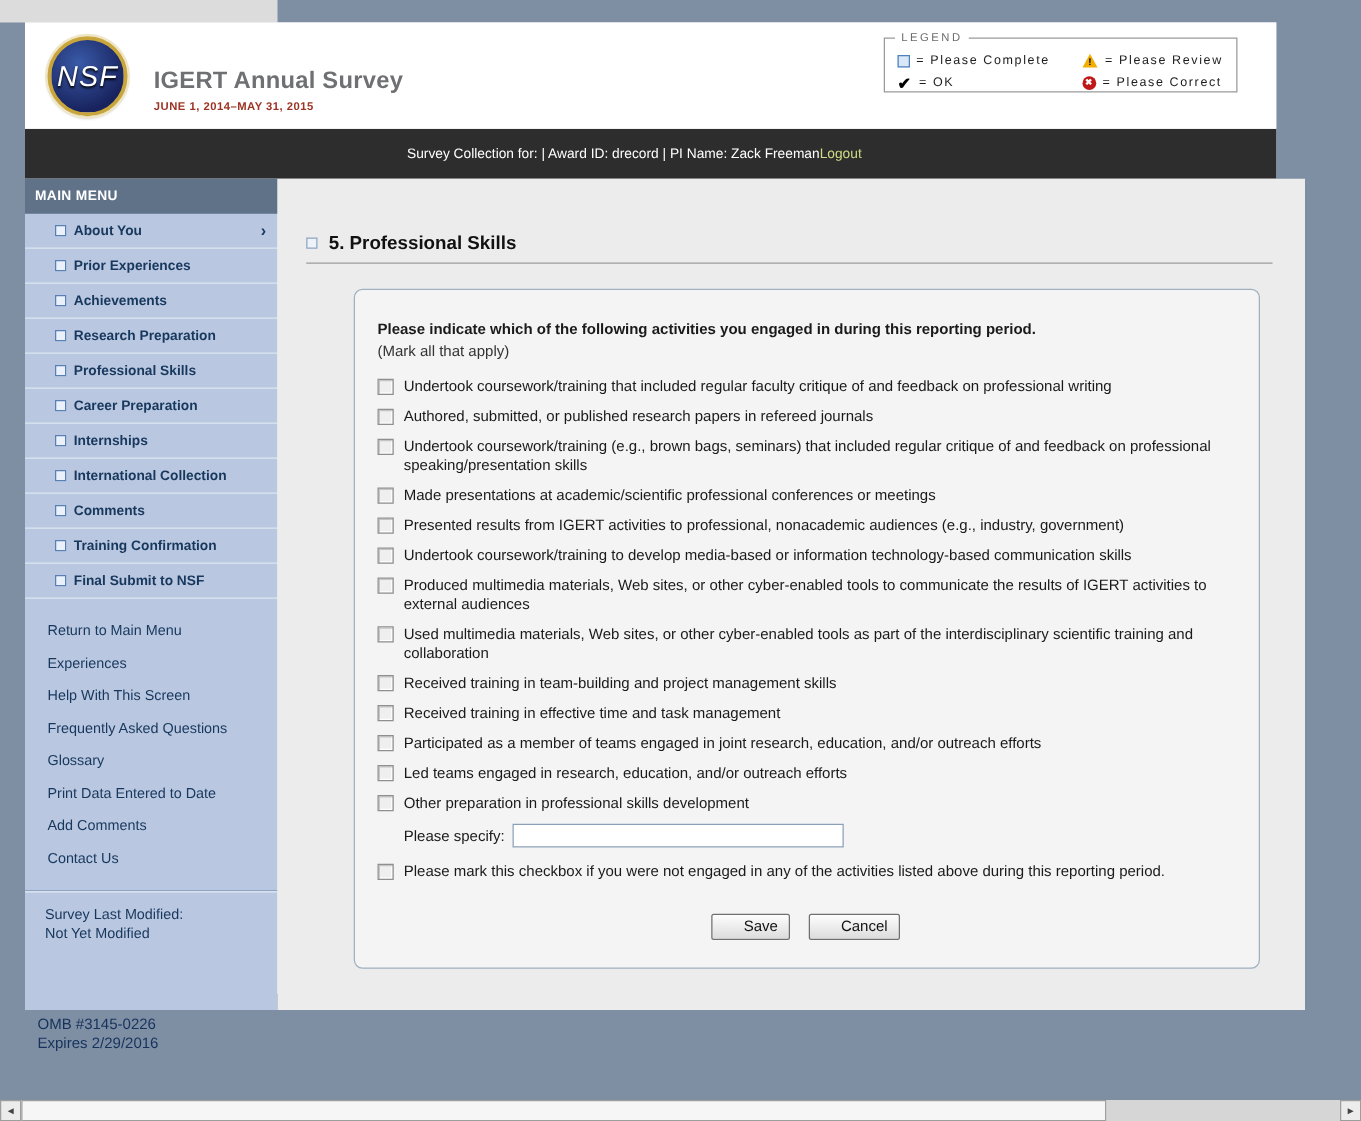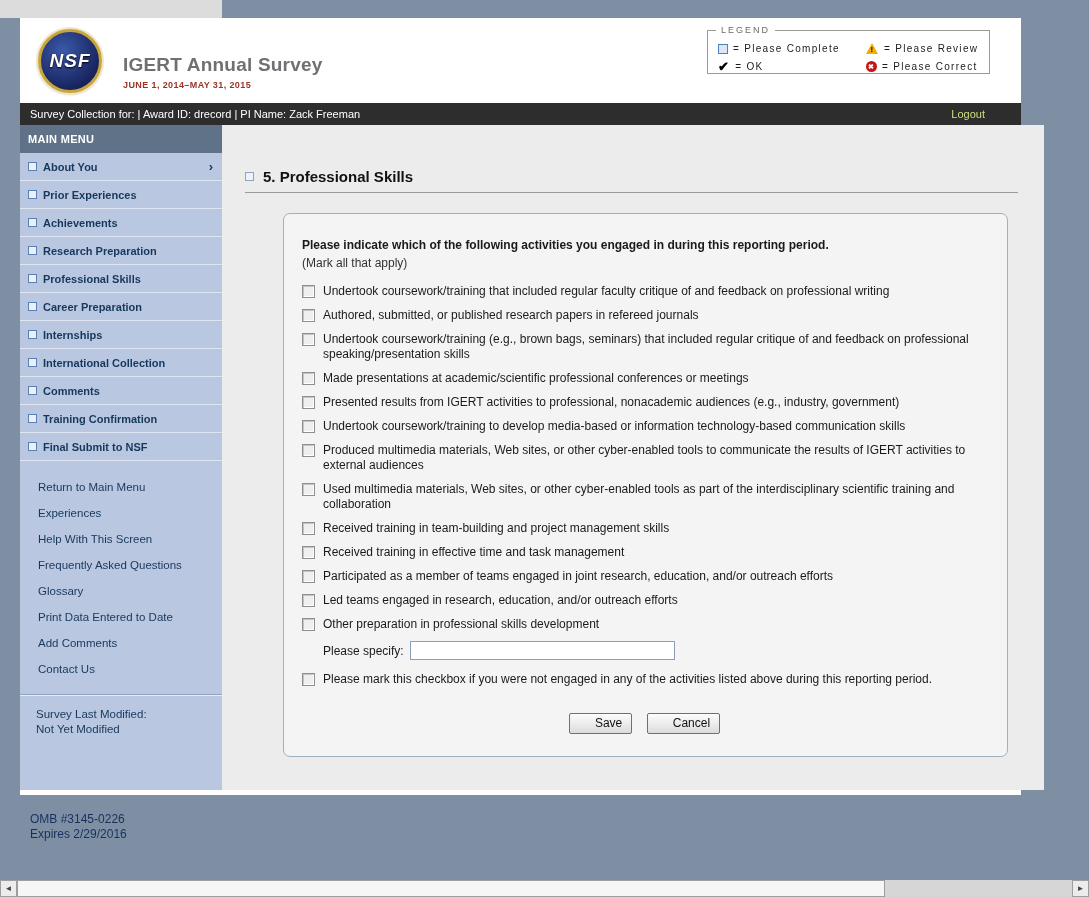--- a/index.html
+++ b/index.html
@@ -12,21 +12,21 @@
 
   
   .content { position:absolute; left:20px; top:18px; width:1001px; height:777px; background:#ffffff; }
 
   
   .header { position:relative; height:85px; background:#ffffff; }
   .logo { position:absolute; left:18px; top:11px; width:64px; height:64px; border-radius:50%;
           background:radial-gradient(circle at 38% 32%, #3a5aa8, #18235e 72%);
           border:3px solid #c9a63c; box-shadow:0 0 0 2px #efe6c8, 0 1px 3px rgba(0,0,0,.4); }
   .logo-text { position:absolute; inset:0; display:flex; align-items:center; justify-content:center;
-               color:#ffffff; font-weight:bold; font-style:italic; font-size:19px; letter-spacing:1px;
+               color:#ffffff; font-weight:normal; font-style:italic; font-size:23px; letter-spacing:1px;
                text-shadow:0 1px 2px #000; }
   .title-block { position:absolute; left:103px; top:36px; }
   .app-title { font-size:19px; font-weight:bold; color:#6f7073; letter-spacing:.2px; }
   .app-subtitle { margin-top:4px; font-size:9px; font-weight:bold; color:#9c3325; letter-spacing:.4px; }
 
   
   .legend { position:absolute; right:31px; top:12px; width:283px; height:44px; background:#fff;
             border:1px solid #9a9a9a; padding:12px 10px 6px 10px;
             display:grid; grid-template-columns:148px auto; row-gap:7px; }
   .legend-title { position:absolute; top:-6px; left:8px; background:#fff; padding:0 5px;
@@ -35,34 +35,34 @@
   .icon-blue-square { width:10px; height:10px; border:1px solid #4f81bd; background:#d9e7f6; flex:0 0 auto; }
   .icon-warning { position:relative; width:13px; height:11px; flex:0 0 auto; }
   .icon-warning .tri { position:absolute; left:0; top:0; width:0; height:0;
                        border-left:6.5px solid transparent; border-right:6.5px solid transparent; border-bottom:11px solid #f2ae00; }
   .icon-warning .bang { position:absolute; left:0; top:2px; width:13px; text-align:center; font-size:8px; font-weight:bold; color:#000; line-height:9px; }
   .icon-check { font-size:13px; font-weight:bold; color:#000; line-height:11px; flex:0 0 auto; }
   .icon-red-x { width:11px; height:11px; border-radius:50%; background:#c01818; color:#fff; font-size:7px; font-weight:bold;
                 display:flex; align-items:center; justify-content:center; line-height:1; flex:0 0 auto; }
 
   
-  .infobar { height:22px; background:#2d2d2d; display:flex; align-items:center; justify-content:space-between;
+  .infobar { height:40px; background:#2d2d2d; display:flex; align-items:center; justify-content:center;
              padding:0 36px 0 10px; }
   .infobar-text { color:#ffffff; font-size:11px; }
   .logout { color:#cfdd82; font-size:11px; cursor:pointer; }
 
   
   .bodyrow { display:flex; height:665px; }
 
   
   .sidebar { width:202px; background:#b9c8e0; flex:0 0 auto; }
   .menu-header { height:28px; background:#5f7288; color:#ffffff; font-size:11px; font-weight:bold;
                  letter-spacing:.3px; display:flex; align-items:center; padding-left:8px; }
   .menu-item { height:28px; border-bottom:1px solid #dde6f2; display:flex; align-items:center; gap:6px;
-               padding-left:8px; cursor:pointer; }
+               padding-left:24px; cursor:pointer; }
   .menu-cb { width:9px; height:9px; border:1px solid #5a7fb5; background:#eaf1fa; flex:0 0 auto; }
   .menu-label { font-size:11px; font-weight:bold; color:#17375d; }
   .menu-arrow { margin-left:auto; padding-right:9px; color:#17375d; font-size:13px; font-weight:bold; line-height:1; }
   .side-links { margin-top:13px; }
   .side-link { height:26px; display:flex; align-items:center; padding-left:18px; font-size:11.5px; color:#17375d; cursor:pointer; }
   .side-divider { margin-top:12px; border-top:1px solid #8fa3c2; border-bottom:1px solid #e4ecf6; }
   .last-modified { padding:11px 16px; font-size:11.5px; color:#17375d; line-height:15px; }
 
   
   .main { flex:1; background:#ececec; padding:0 26px 0 23px; }

